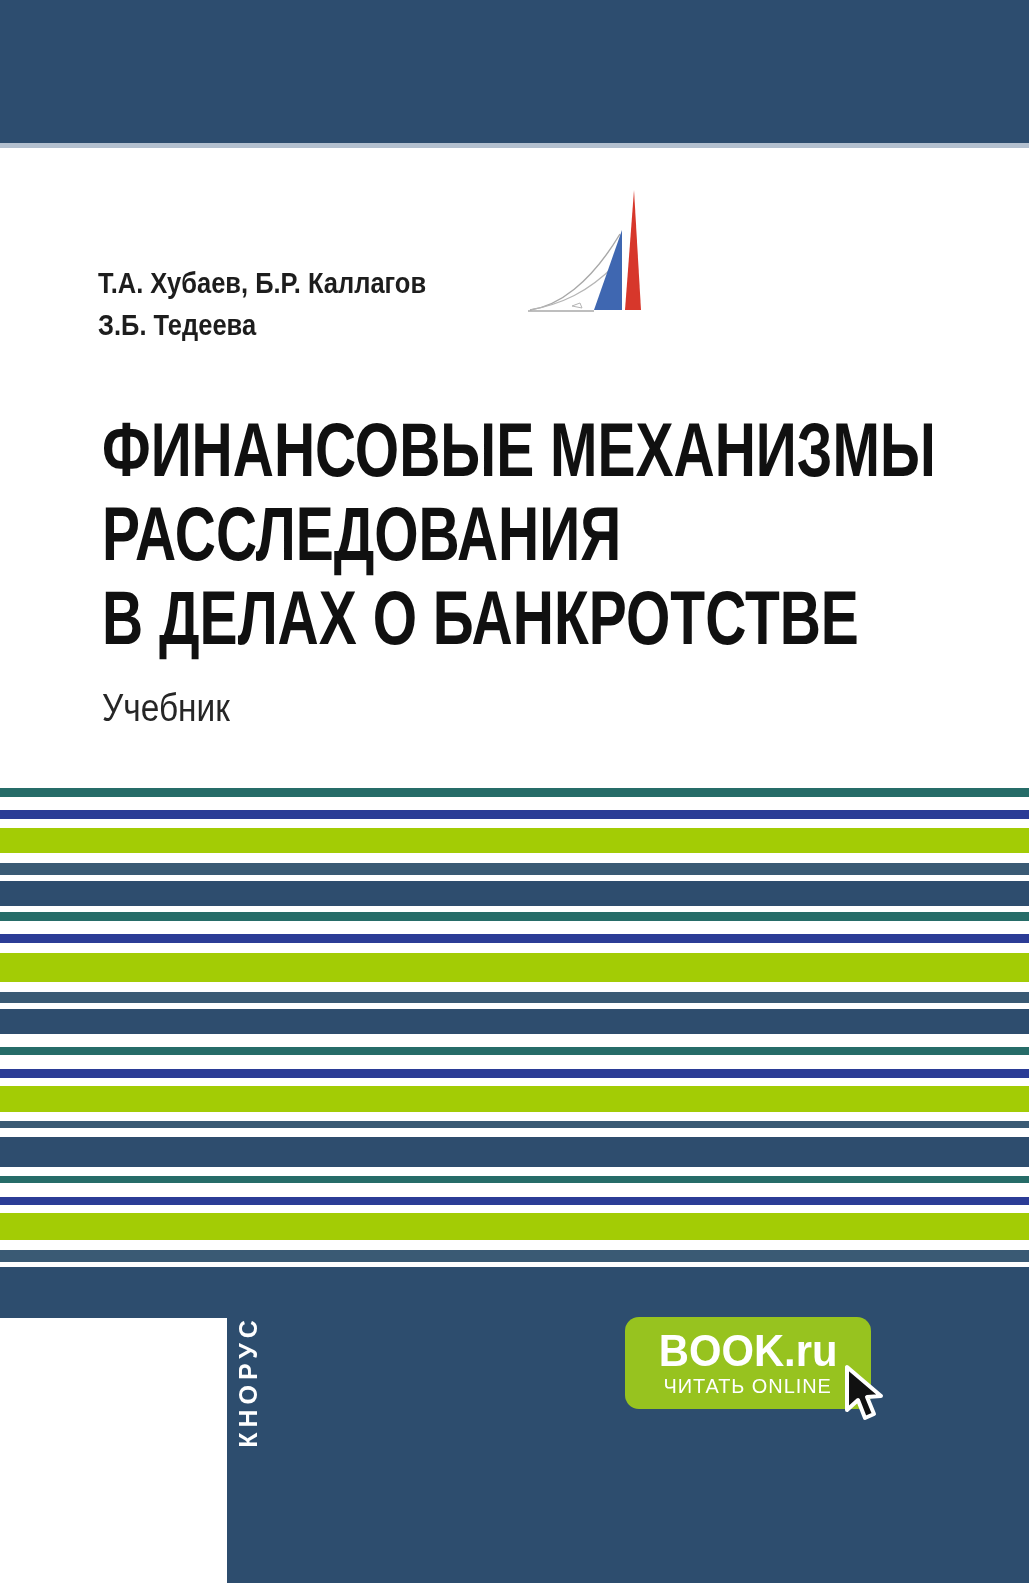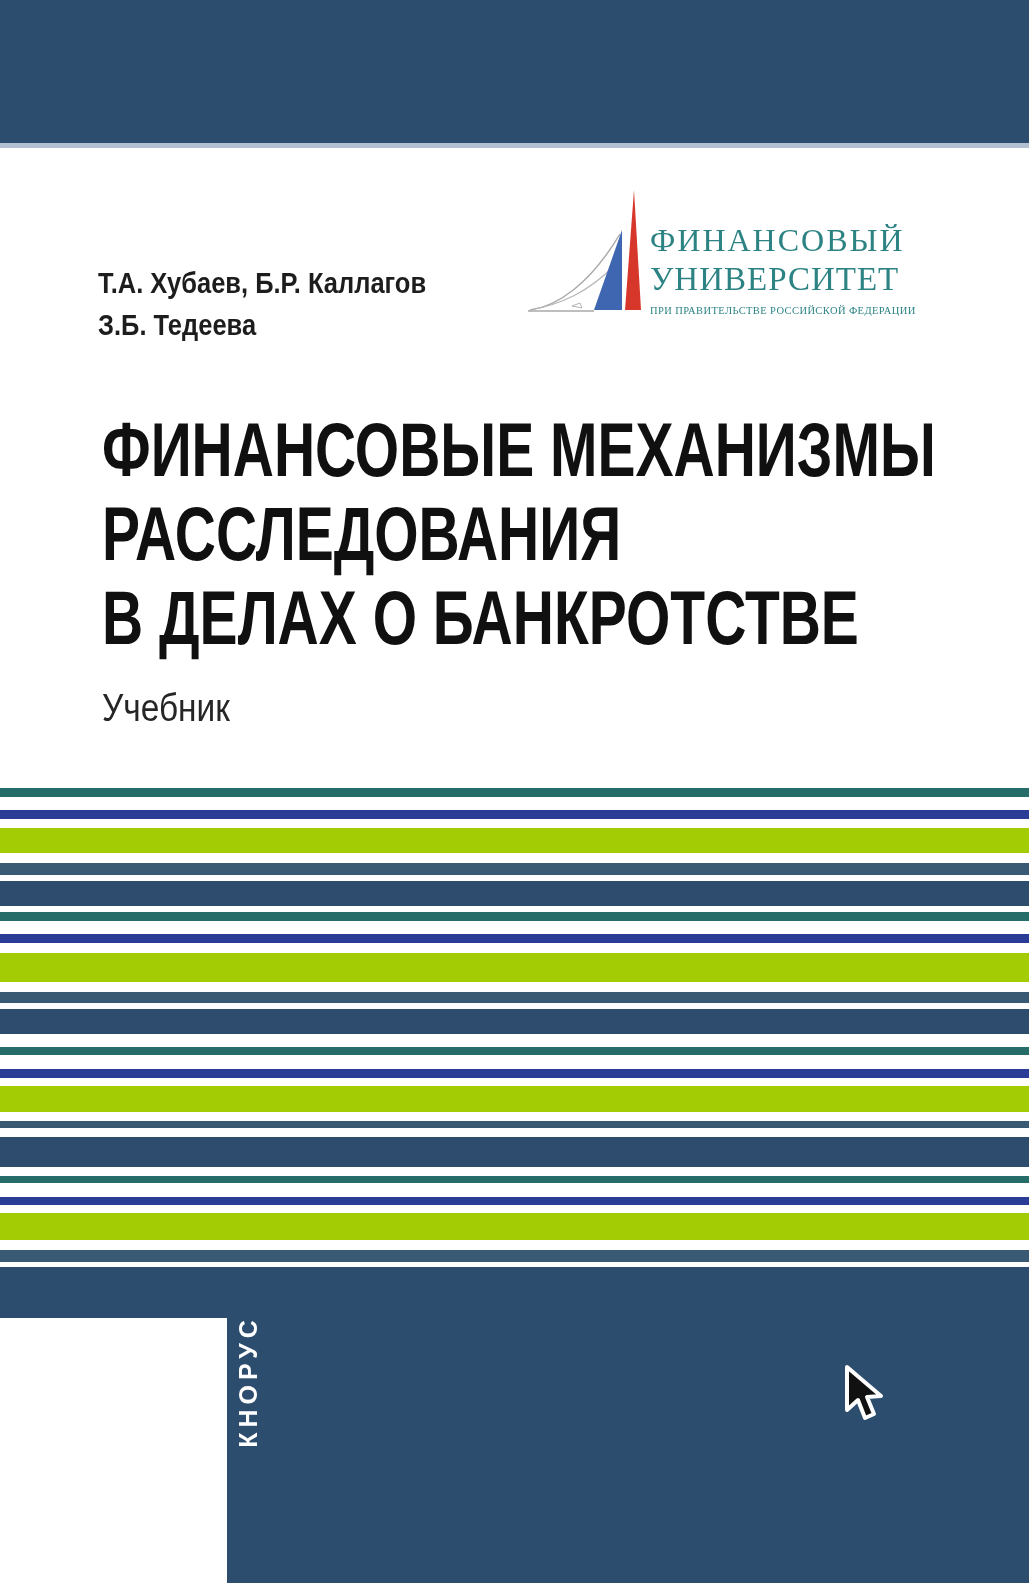--- a/index.html
+++ b/index.html
@@ -112,25 +112,20 @@
 
   <div class="logo">
     <svg class="logo-mark" width="120" height="128" viewBox="0 0 120 128">
       <path d="M2,122 C30,118 62,96 92,46" fill="none" stroke="#a8a8a8" stroke-width="1.4"></path>
       <path d="M2,122 C34,116 60,104 86,78" fill="none" stroke="#b5b5b5" stroke-width="1.2"></path>
       <path d="M0,123 L66,123" fill="none" stroke="#a8a8a8" stroke-width="1.4"></path>
       <path d="M44,118 l8,-3 l2,5 z" fill="none" stroke="#b5b5b5" stroke-width="1"></path>
       <polygon points="94,42 94,122 66,122" fill="#3f67b1"></polygon>
       <polygon points="106,2 113,122 97,122" fill="#d7372b"></polygon>
     </svg>
-    <div class="logo-text">
-      <div class="logo-line1">ФИНАНСОВЫЙ</div>
-      <div class="logo-line2">УНИВЕРСИТЕТ</div>
-      <div class="logo-sub">ПРИ ПРАВИТЕЛЬСТВЕ РОССИЙСКОЙ ФЕДЕРАЦИИ</div>
-    </div>
   </div>
 
   <div class="title">
     <div>ФИНАНСОВЫЕ МЕХАНИЗМЫ</div>
     <div>РАССЛЕДОВАНИЯ</div>
     <div>В ДЕЛАХ О БАНКРОТСТВЕ</div>
   </div>
 
   <div class="subtitle">Учебник</div>
 
@@ -175,18 +170,22 @@
       <div class="stripe" style="height: 5px; background: rgb(255, 255, 255);"></div>
     </div>
 
   <div class="bottom"></div>
   <div class="whitebox"></div>
 
   <div class="knorus">
     <span>КНОРУС</span>
   </div>
 
+  <div class="badge">
+    <div class="badge-title">BOOK.ru</div>
+    <div class="badge-sub">ЧИТАТЬ ONLINE</div>
+  </div>
 
   <svg class="cursor" width="48" height="62" viewBox="0 0 48 62">
     <path d="M4,3 L4,46 L15,36 L22,54 L31,50 L24,33 L38,32 Z" fill="#111111" stroke="#ffffff" stroke-width="4" stroke-linejoin="round"></path>
   </svg>
 
 </div>
 
 </body></html>

